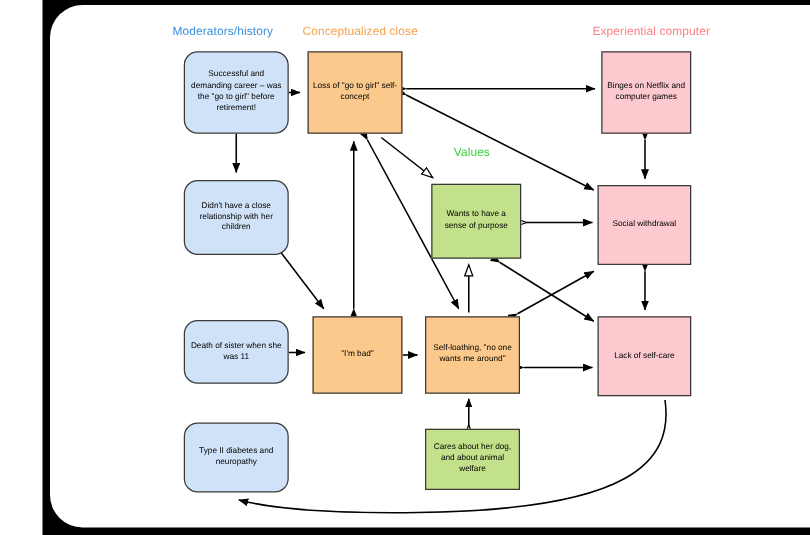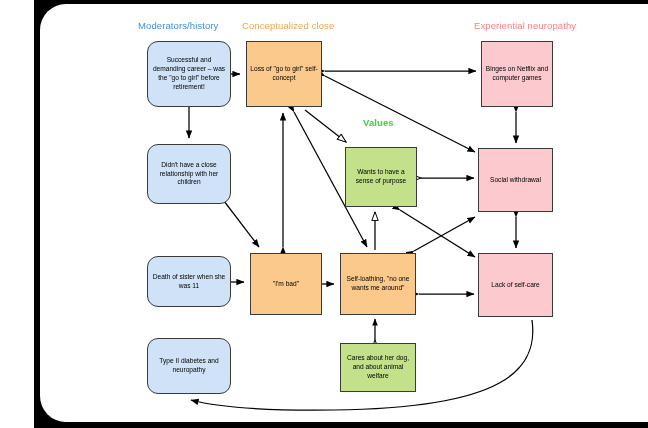--- a/index.html
+++ b/index.html
@@ -115,22 +115,22 @@
       <line x1="482" y1="112" x2="482" y2="143" marker-end="url(#mSolid)" marker-start="url(#mSolid)"></line>
 
       <line x1="482" y1="217" x2="482" y2="248" marker-end="url(#mSolid)" marker-start="url(#mSolid)"></line>
 
       <path d="M498,320 C505,370 470,408 300,410 C225,411 180,406 157,400" marker-end="url(#mSolid)"></path>
     </g>
   </svg>
 
   <div class="hdr" style="left:104px; top:20px; color:#3b8ede;">Moderators/history</div>
   <div class="hdr" style="left:208px; top:20px; color:#f5a24b;">Conceptualized close</div>
-  <div class="hdr" style="left:329px; top:117px; color:#3fd13f;font-weight:bold;">Values</div>
-  <div class="hdr" style="left:440px; top:20px; color:#fb7e84;">Experiential neuropathy</div>
+  <div class="hdr" style="left:329px; top:117px; color:#3fd13f;">Values</div>
+  <div class="hdr" style="left:440px; top:20px; color:#fb7e84;">Experiential computer</div>
 
   <div class="node n-blue" style="left:113px; top:41px; width:84px; height:66px;">
     <span>Successful and demanding career – was the "go to girl" before retirement!</span>
   </div>
 
   <div class="node n-blue" style="left:113px; top:144px; width:84px; height:60px;">
     <span>Didn't have a close relationship with her children</span>
   </div>
 
   <div class="node n-blue" style="left:113px; top:256px; width:84px; height:51px;">

